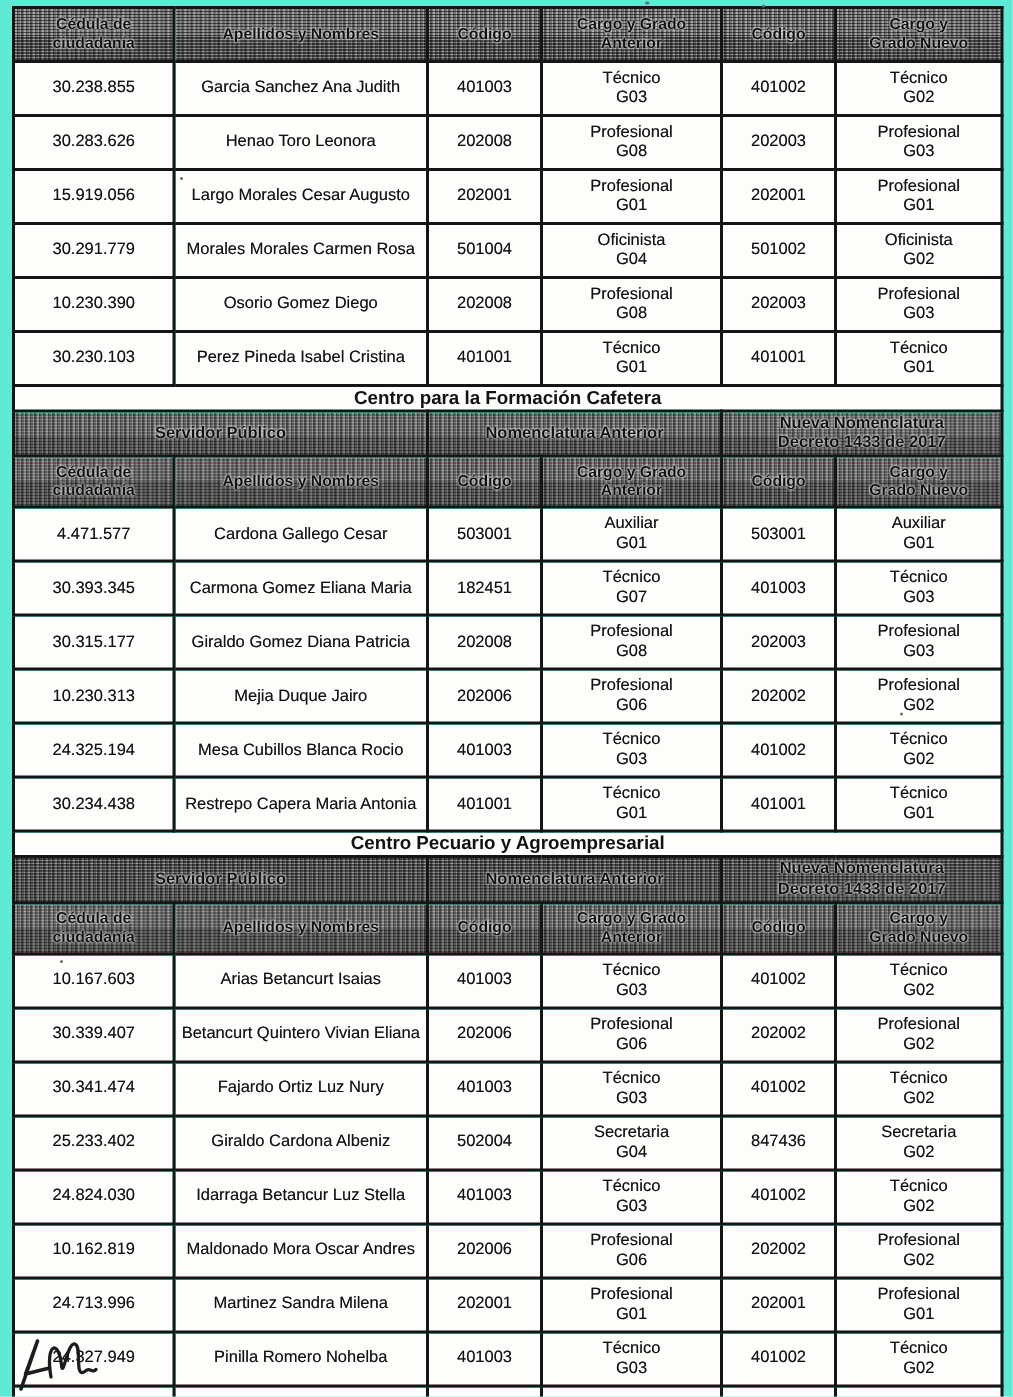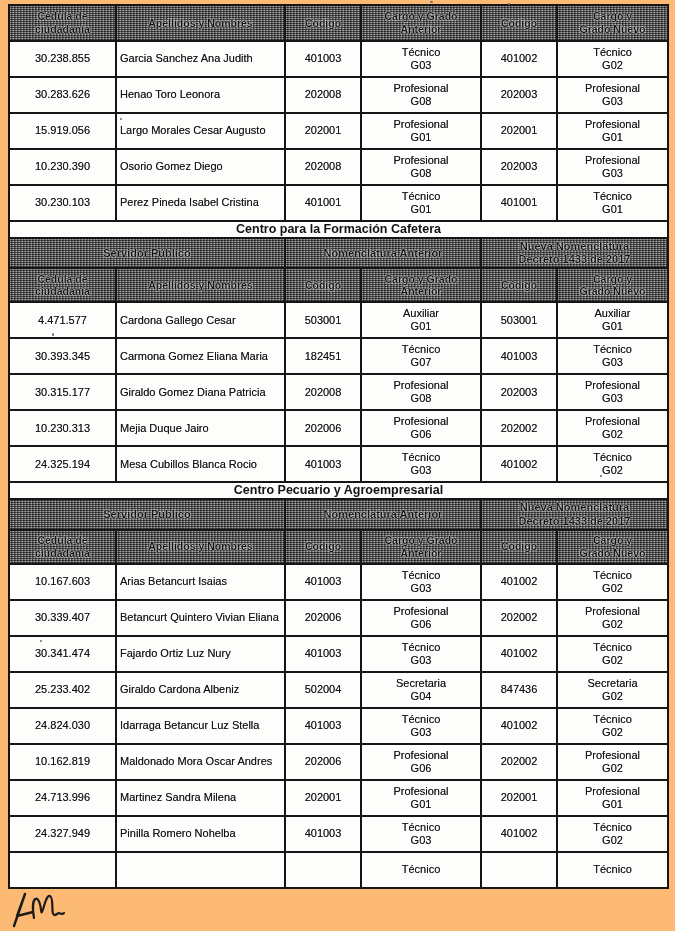--- a/index.html
+++ b/index.html
@@ -5,21 +5,21 @@
   html,body{margin:0;padding:0;}
   body{
     width:675px;height:931px;
     background:#f6f6f4;
     font-family:"Liberation Sans", sans-serif;
     overflow:hidden;
   }
   .page{
     position:relative;
     width:675px;height:931px;
-    background:#fdba74;
+    background:#5eead4;
   }
   table.doc{
     position:absolute;
     left:8px;top:4px;
     width:659px;
     border-collapse:collapse;
     table-layout:fixed;
   }
   table.doc td, table.doc th{
     border:2px solid #151515;
@@ -47,21 +47,21 @@
     height:15px;
     font-weight:bold;
     font-size:12.5px;
     text-align:center;
     background:#fdfdfc;
     padding:0 2px;
     margin-top:48px;
   }
   tr.data td{height:32px;background:#fdfdfc;}
   td.c{text-align:center;}
-  td.name{text-align:left;padding-left:6px;margin-top:48px;}
+  td.name{text-align:center;padding-left:6px;margin-top:48px;}
   .two div{white-space:nowrap;}
   
   tr.data td{ text-shadow:0 0 .4px rgba(0,0,0,.55); }
   
   .speck{position:absolute;background:#6b6b6b;border-radius:50%;}
   .hand{position:absolute;left:0px;top:886px;width:90px;height:45px;}
 </style>
 </head>
 <body>
 
@@ -161,20 +161,42 @@
           <td class="c">
             <div>202001</div>
           </td>
           <td class="c two">
             <div>Profesional</div>
             <div>G01</div>
           </td>
         </tr>
         <tr class="data">
           <td class="c">
+            <div>30.291.779</div>
+          </td>
+          <td class="name">
+            <div>Morales Morales Carmen Rosa</div>
+          </td>
+          <td class="c">
+            <div>501004</div>
+          </td>
+          <td class="c two">
+            <div>Oficinista</div>
+            <div>G04</div>
+          </td>
+          <td class="c">
+            <div>501002</div>
+          </td>
+          <td class="c two">
+            <div>Oficinista</div>
+            <div>G02</div>
+          </td>
+        </tr>
+        <tr class="data">
+          <td class="c">
             <div>10.230.390</div>
           </td>
           <td class="name">
             <div>Osorio Gomez Diego</div>
           </td>
           <td class="c">
             <div>202008</div>
           </td>
           <td class="c two">
             <div>Profesional</div>
@@ -351,20 +373,42 @@
           <td class="c two">
             <div>Técnico</div>
             <div>G03</div>
           </td>
           <td class="c">
             <div>401002</div>
           </td>
           <td class="c two">
             <div>Técnico</div>
             <div>G02</div>
+          </td>
+        </tr>
+        <tr class="data">
+          <td class="c">
+            <div>30.234.438</div>
+          </td>
+          <td class="name">
+            <div>Restrepo Capera Maria Antonia</div>
+          </td>
+          <td class="c">
+            <div>401001</div>
+          </td>
+          <td class="c two">
+            <div>Técnico</div>
+            <div>G01</div>
+          </td>
+          <td class="c">
+            <div>401001</div>
+          </td>
+          <td class="c two">
+            <div>Técnico</div>
+            <div>G01</div>
           </td>
         </tr>
         <tr class="section-title">
           <td colspan="6">
             <div>Centro Pecuario y Agroempresarial</div>
           </td>
         </tr>
         <tr class="group-hdr">
           <td class="hdr two" colspan="2">
             <div>Servidor Público</div>

